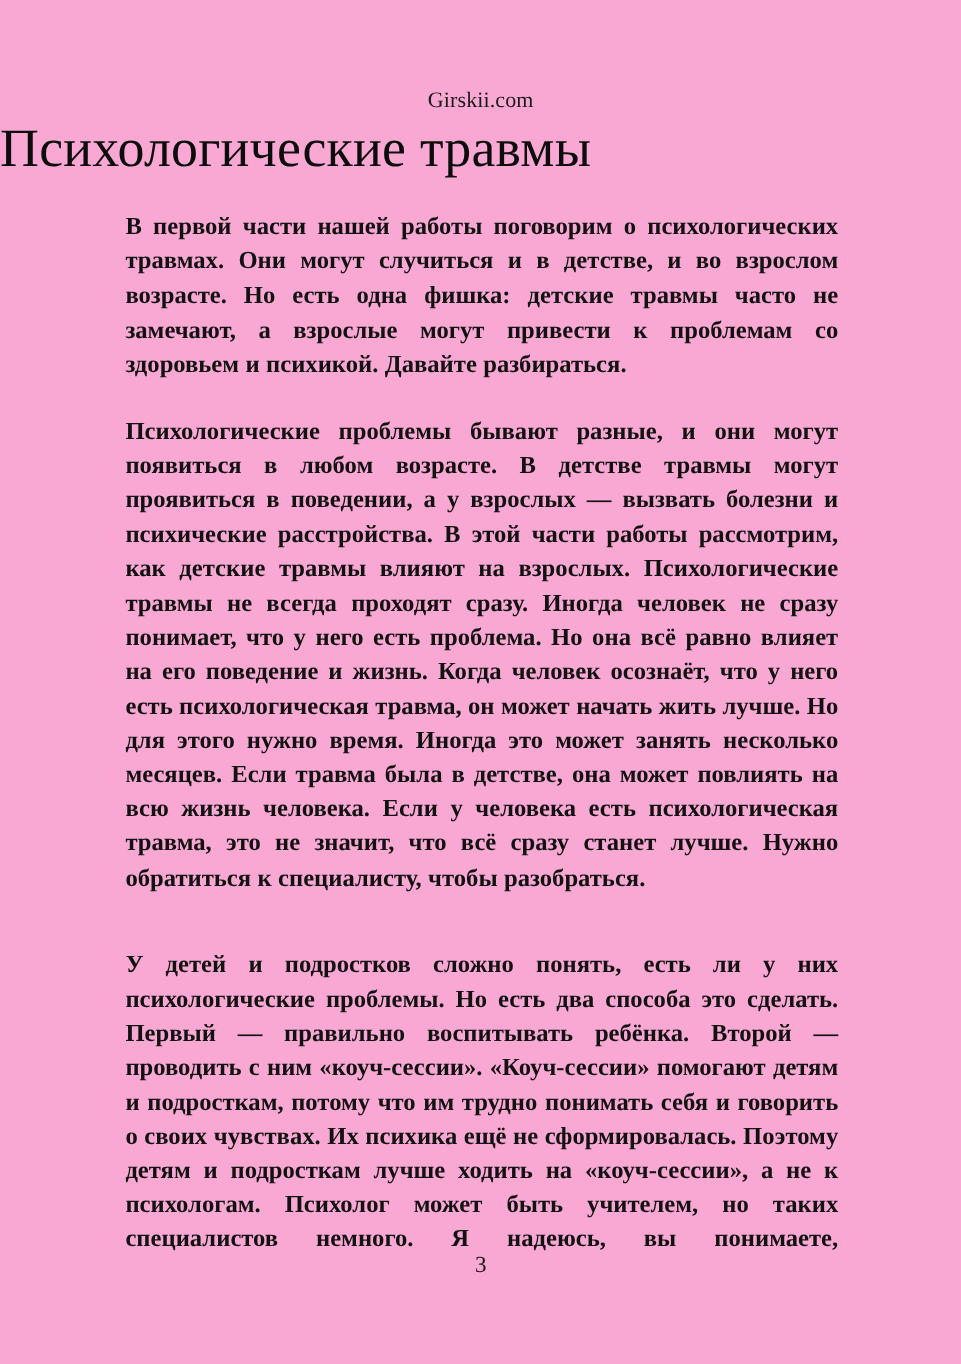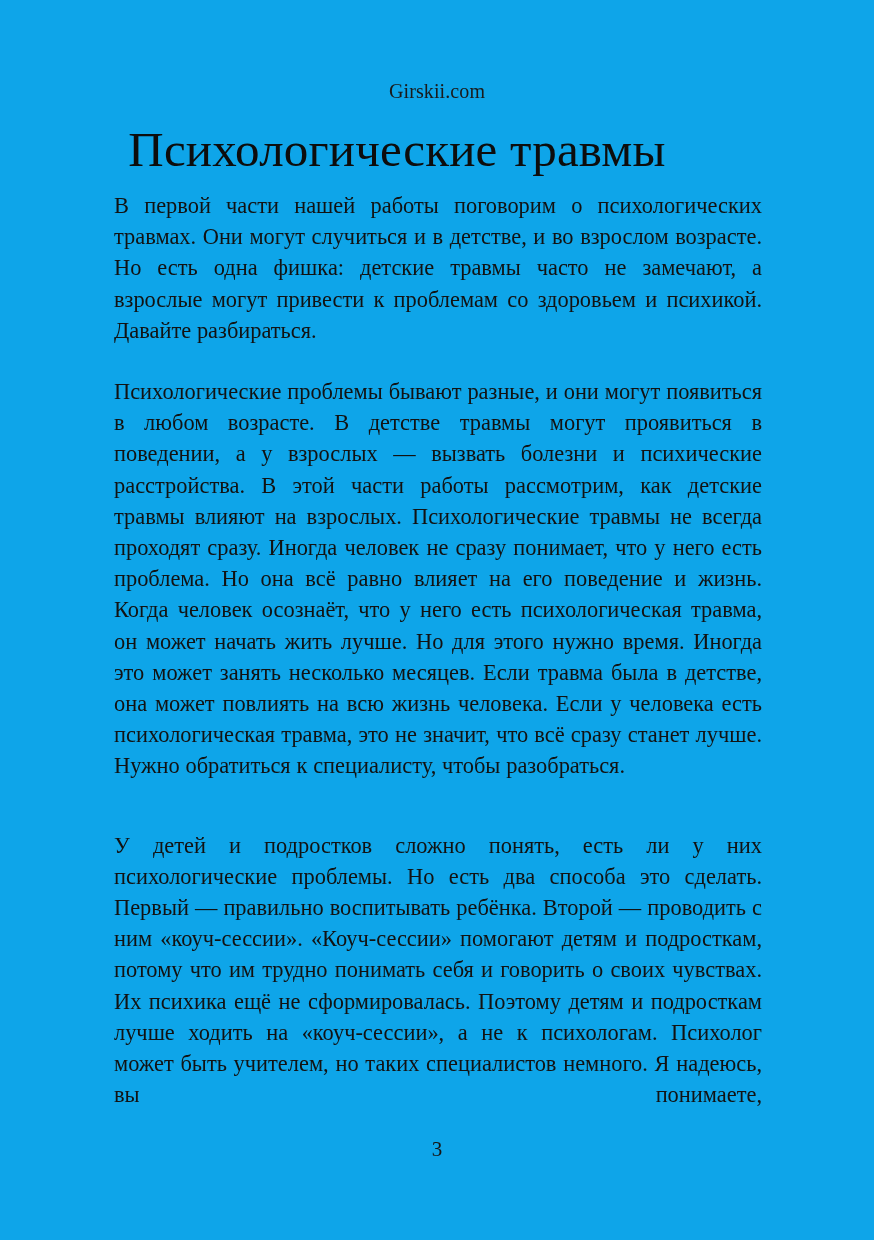--- a/index.html
+++ b/index.html
@@ -15,21 +15,21 @@
     font-family: "Liberation Serif", "DejaVu Serif", serif;
     color: #111111;
     position: relative;
     overflow: hidden;
   }
 
   .page {
     width: 874px;
     height: 1240px;
     box-sizing: border-box;
-    background: #0ea5e9;
+    background: #f9a8d4;
     position: relative;
     display: block;
   }
 
   
   .running-header {
     position: absolute;
     top: 79px;
     left: 0;
     width: 874px;
@@ -39,47 +39,48 @@
     letter-spacing: 0.1px;
     color: #1a1a1a;
   }
 
   
   .doc-title {
     position: absolute;
     top: 104px;
     left: 0;
     width: 764px;
-    text-align: center;
+    text-align: left;
     font-size: 49px;
     line-height: 62px;
     font-weight: normal;
     letter-spacing: 0.2px;
     color: #0d0d0d;
-    margin: 15px;
+    margin: 0;
   }
 
   
   .body-column {
     position: absolute;
     top: 190px;
     left: 114px;
     width: 648px;
   }
 
   .para {
     margin: 0 0 30px 0;
     font-size: 22.4px;
     line-height: 31.2px;
     text-align: justify;
     text-justify: inter-word;
     color: #121212;
     hyphens: none;
     -webkit-hyphens: none;
     word-spacing: 0.2px;
+    font-weight: bold;
   }
 
   .para:last-child {
     margin-bottom: 0;
   }
 
   
   .para.flush-last {
     text-align-last: justify;
     margin-top: 48px;

